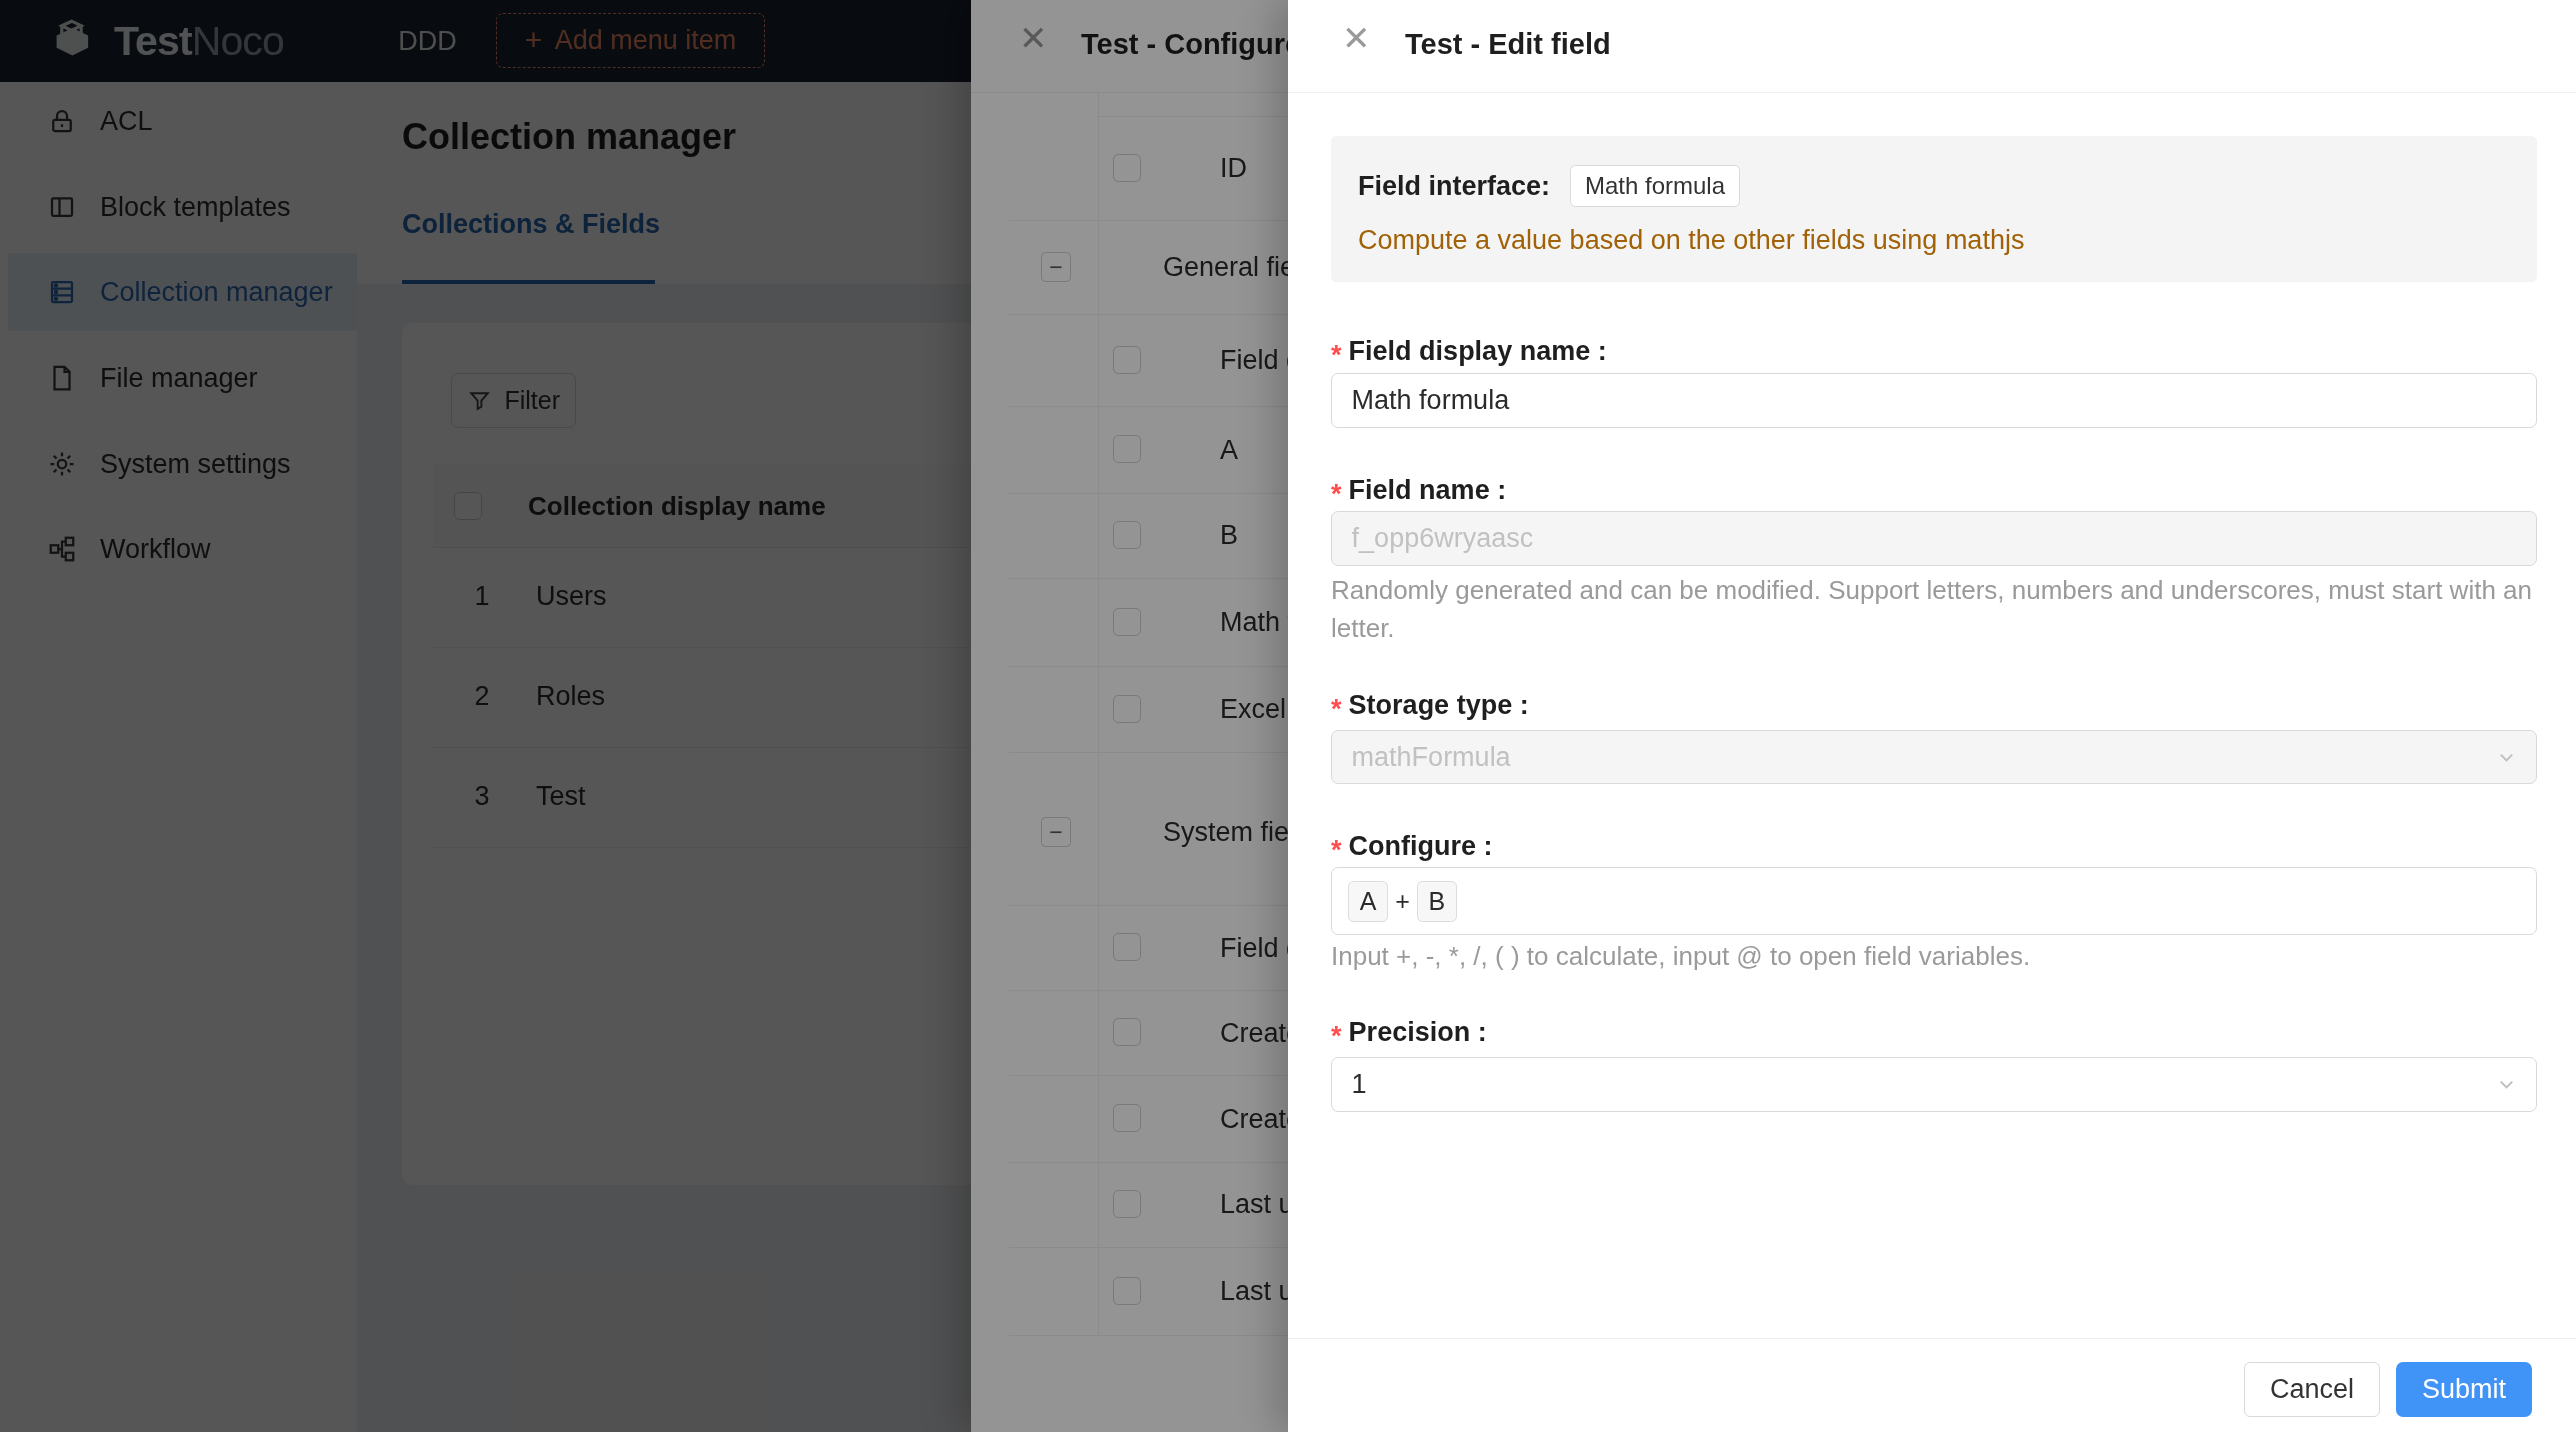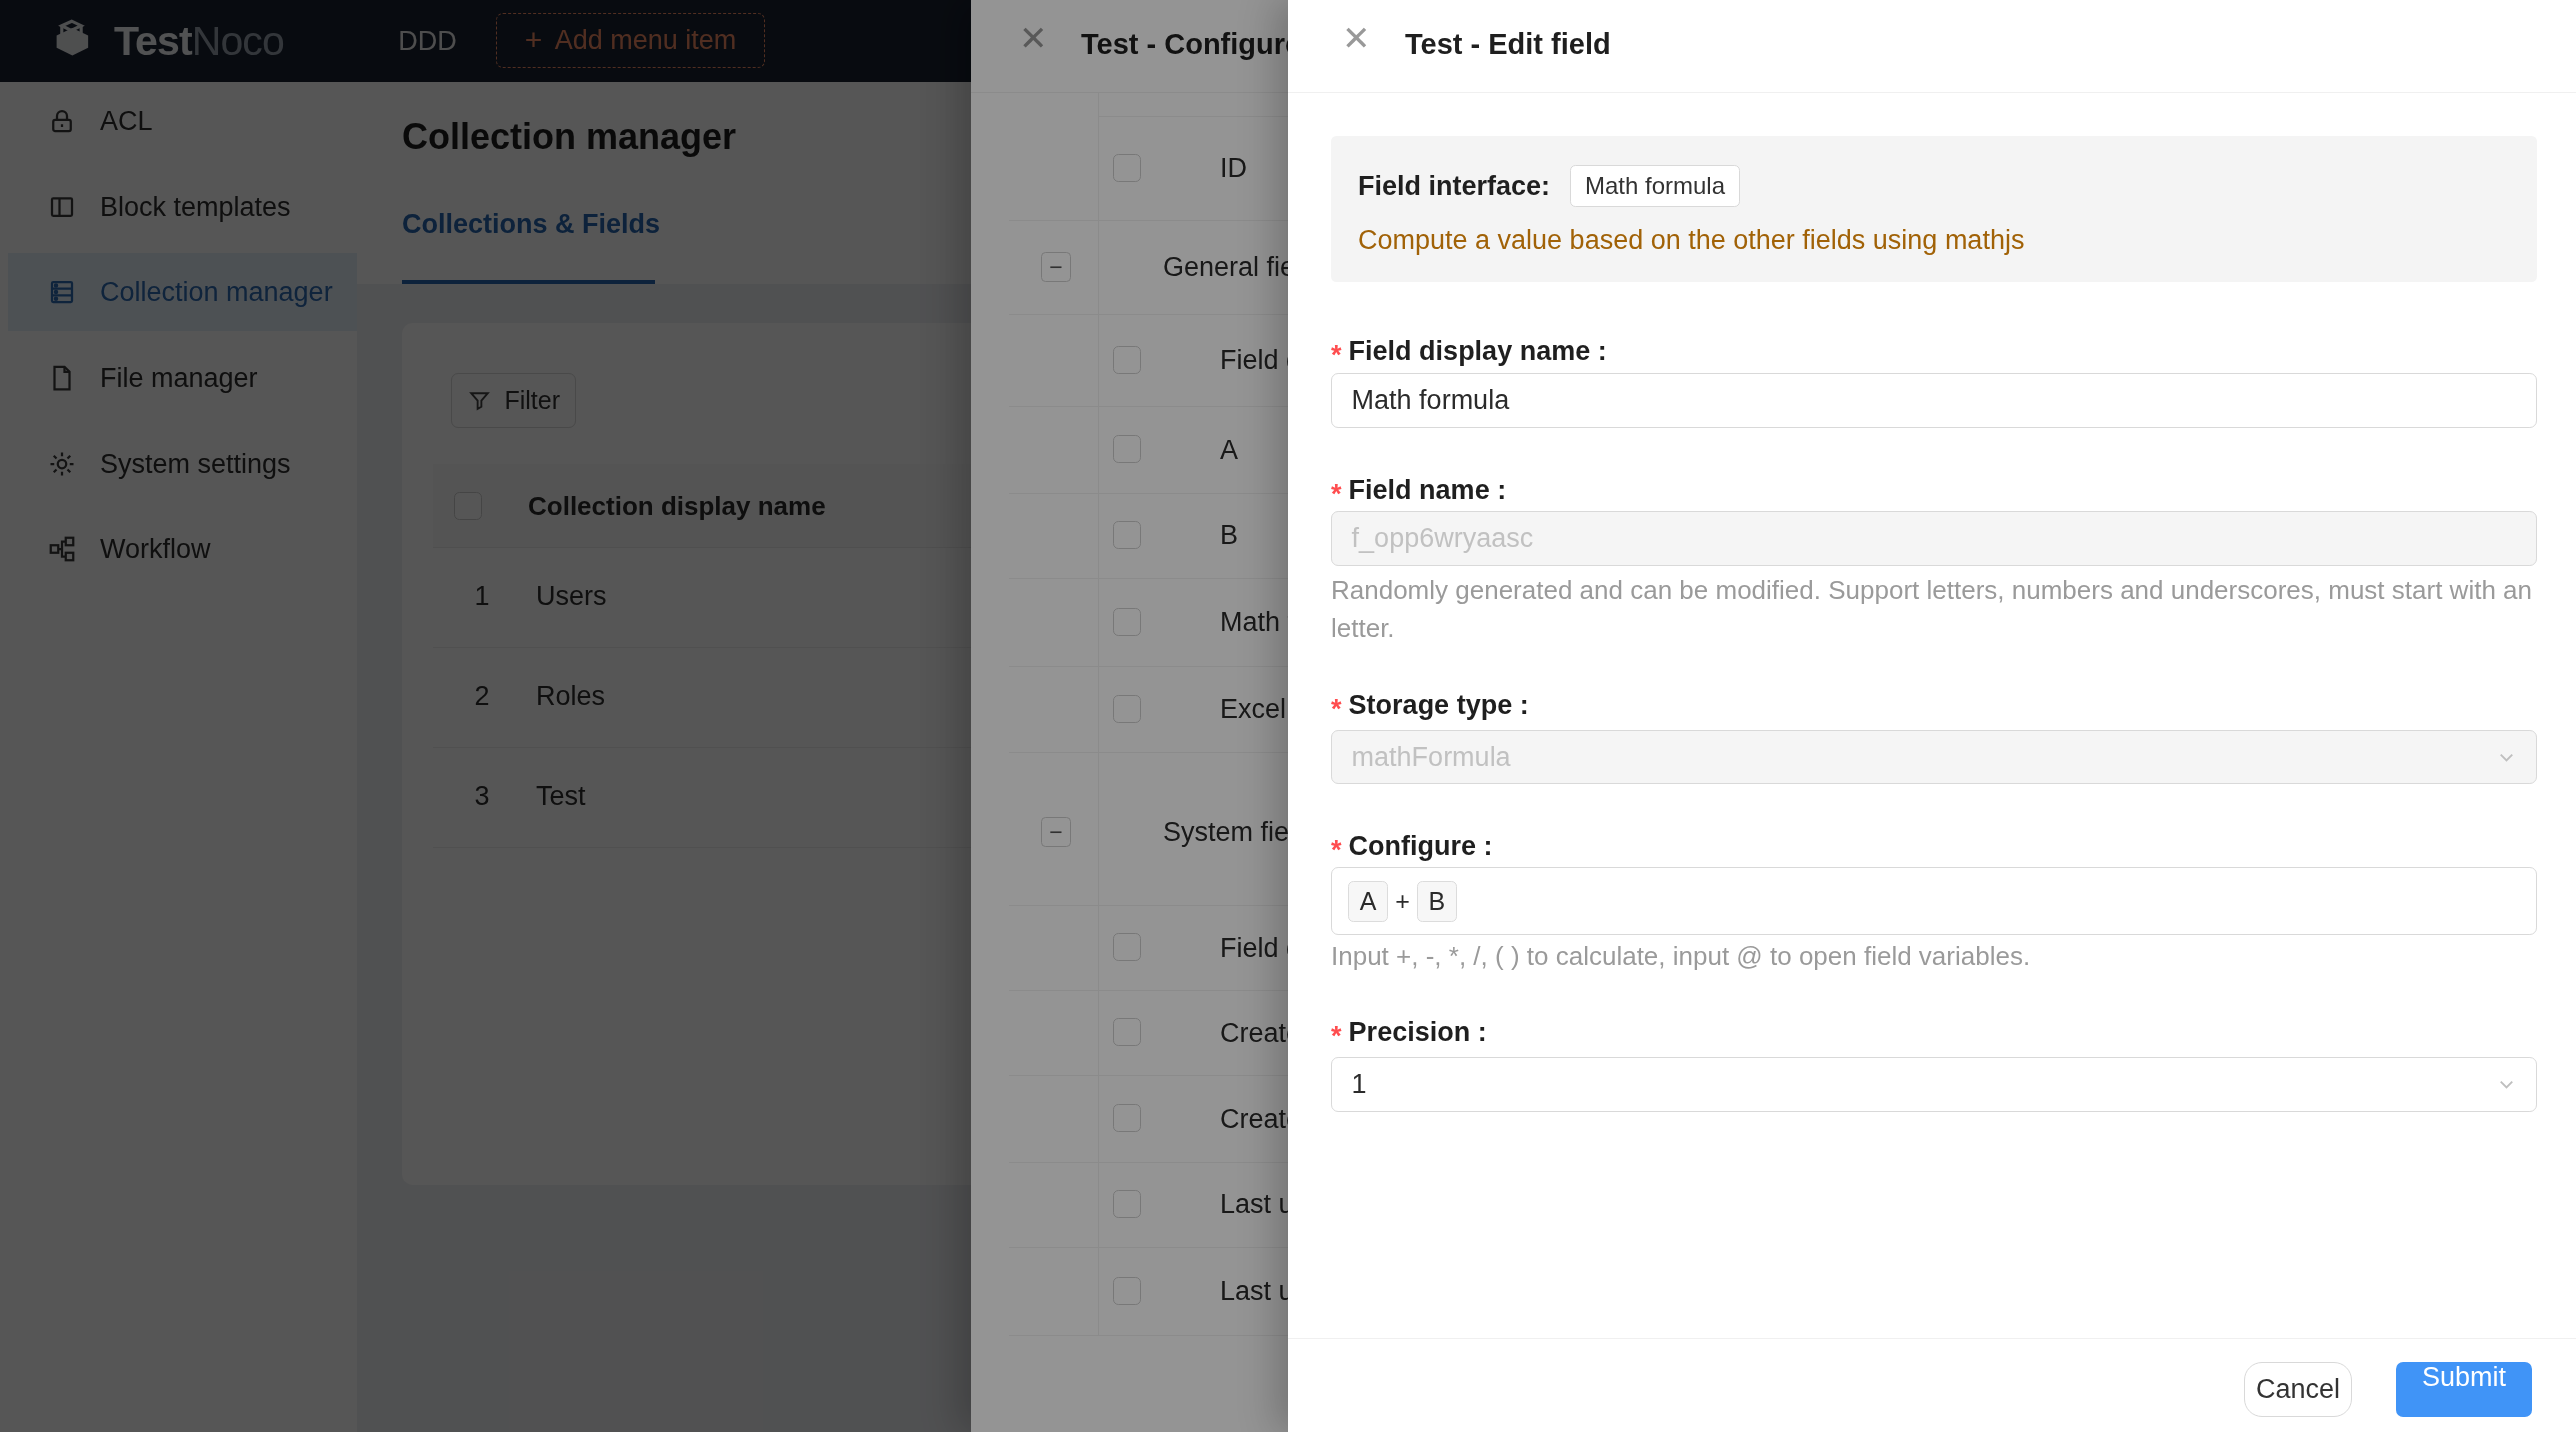--- a/index.html
+++ b/index.html
@@ -77,23 +77,23 @@
   .req{color:#ff4d4f;margin-right:7.1px;font-size:27px;transform:translateY(3.6px)}
   .input{left:43px;width:1206px;height:55px;border:1.3px solid #d9d9d9;border-radius:7.1px;background:#fff;
          box-sizing:border-box;display:flex;align-items:center;padding:0 19.6px;font-size:27px;color:#2b2b2b}
   .input.disabled{background:#f5f5f5;color:#c1c1c1}
   .chev{position:absolute;right:18px;color:#bfbfbf}
   .help{left:43px;width:1206px;font-size:26px;color:#9a9a9a;line-height:38px}
   .chip{height:41px;padding:0 10.7px;background:#f7f7f7;border:1.3px solid #dcdcdc;border-radius:5.4px;
         display:flex;align-items:center;font-size:25px;color:#2b2b2b;box-sizing:border-box}
   .op{margin:0 7.1px;font-size:25px;color:#2b2b2b}
   .foot-line{left:0;top:1338px;right:0;height:0.9px;background:#f0f0f0}
-  .btn-cancel{left:956px;top:1362px;width:108px;height:55px;font-size:27px;border-radius:18px}
+  .btn-cancel{left:956px;top:1362px;width:136px;height:55px;font-size:27px;border-radius:6px}
   .btn-submit{left:1108px;top:1362px;width:136px;height:55px;background:#4094f7;color:#fff;font-size:27px;
-              border:none;border-radius:7.1px;display:flex;align-items:flex-start;justify-content:center;box-sizing:border-box}
+              border:none;border-radius:7.1px;display:flex;align-items:center;justify-content:center;box-sizing:border-box}
 </style>
 </head>
 <body>
 
 <div class="abs app-header">
   <div class="abs logo-mark">
     <svg width="55" height="54" viewBox="0 0 24 24">
       <path d="M4.5 9.5 L11.5 6.2 L18.5 9.5 L18.5 15 L11.5 18.4 L4.5 15 Z" fill="#e8eaed"></path>
       <path d="M6.8 5.2 L11.2 3.2 L15.4 5.2 L11 7.3 Z" fill="none" stroke="#e8eaed" stroke-width="1.4"></path>
       <path d="M6.8 5.2 L6.8 9 M15.4 5.2 L15.4 8.6 M11 7.3 L11 10.6" stroke="#e8eaed" stroke-width="1.4"></path>

